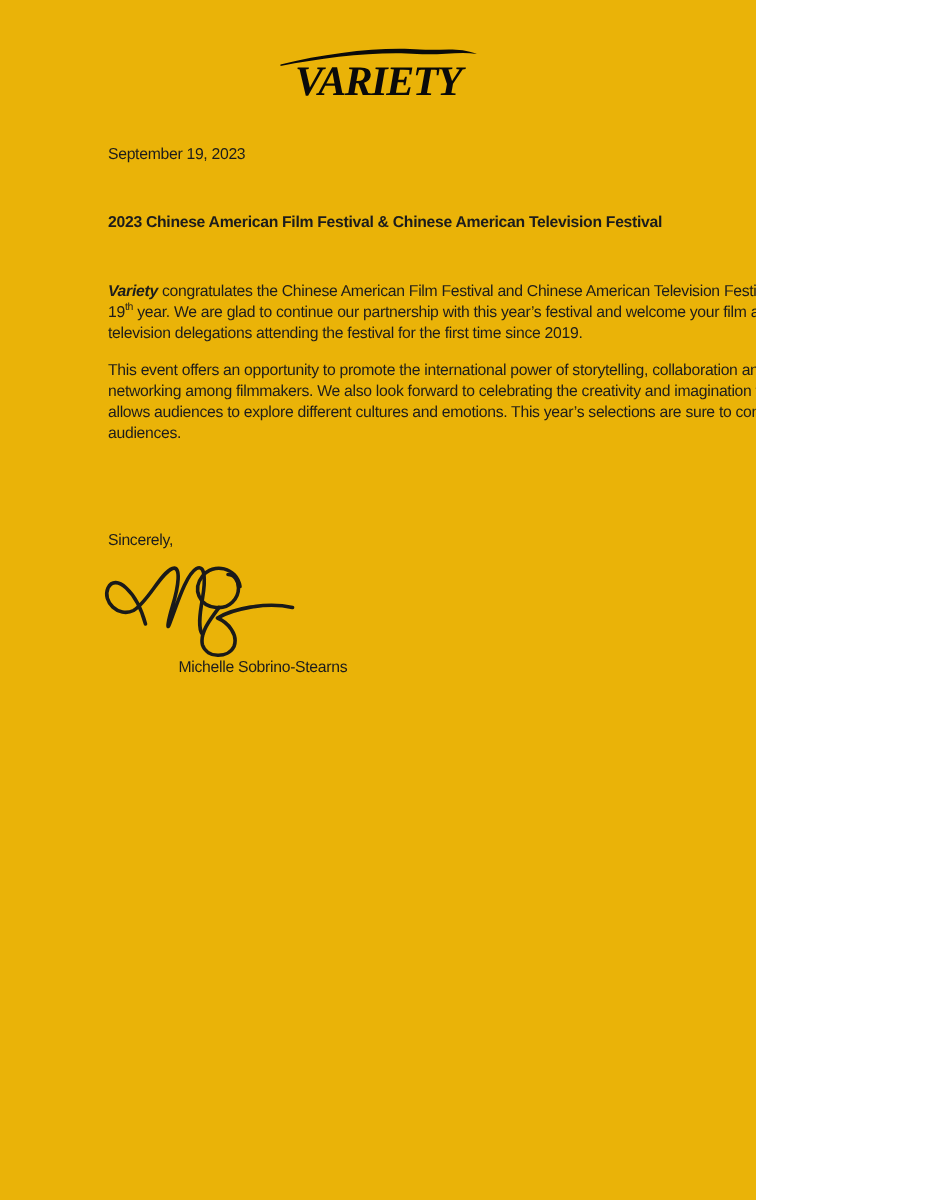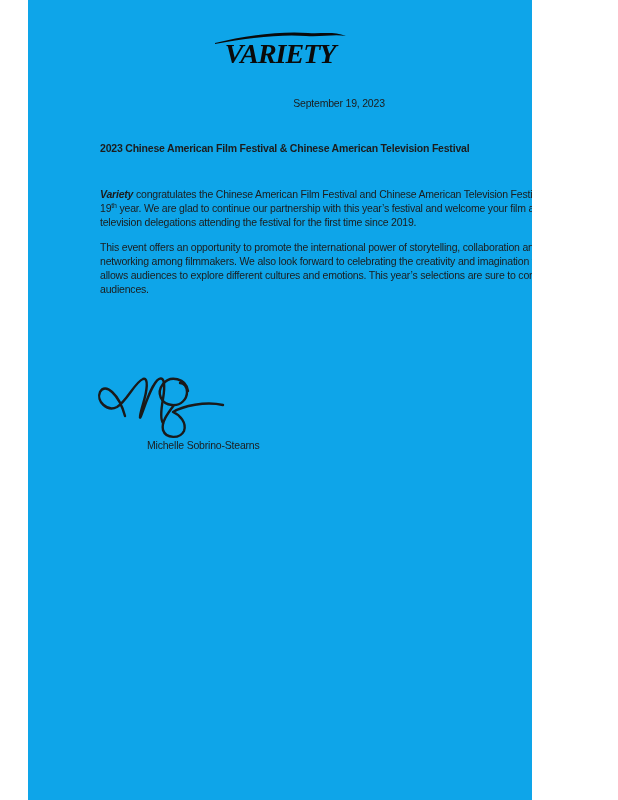--- a/index.html
+++ b/index.html
@@ -4,25 +4,24 @@
 <style>
   html, body {
     margin: 0;
     padding: 0;
     background: #ffffff;
   }
   .page {
     position: relative;
     width: 504px;
     height: 800px;
-    background: #0ea5e9;
+    background: #eab308;
     font-family: "Liberation Sans", sans-serif;
     color: #1c1c1c;
     overflow: hidden;
-    margin-left: 28px;
   }
   .logo-wrap {
     position: absolute;
     top: 28px;
     left: 50%;
     transform: translateX(-50%);
     width: 150px;
     height: 40px;
   }
   .logo-wrap svg { display: block; }
@@ -35,21 +34,21 @@
   }
   .block {
     position: absolute;
     left: 72px;
     width: 478px;
     font-size: 10.5px;
     line-height: 14px;
     letter-spacing: -0.2px;
     text-align: left;
   }
-  .date     { top: 96px; text-align: center;  }
+  .date     { top: 96px;  }
   .subject  { top: 141px; font-weight: bold; }
   .para1    { top: 187px; }
   .para2    { top: 240px; }
   .para3    { top: 306px; }
   .closing  { top: 353px; }
   .lead-word {
     font-weight: bold;
     font-style: italic;
   }
   .para1 sup {
@@ -81,20 +80,21 @@
 
   <div class="block date">September 19, 2023</div>
 
   <div class="block subject">2023 Chinese American Film Festival &amp; Chinese American Television Festival</div>
 
   <div class="block para1"><span class="lead-word">Variety</span><span> congratulates the Chinese American Film Festival and Chinese American Television Festival on its 19</span><sup>th</sup><span> year. We are glad to continue our partnership with this year’s festival and welcome your film and television delegations attending the festival for the first time since 2019.</span></div>
 
   <div class="block para2">This event offers an opportunity to promote the international power of storytelling, collaboration and networking among filmmakers. We also look forward to celebrating the creativity and imagination that allows audiences to explore different cultures and emotions. This year’s selections are sure to connect with audiences.</div>
 
 
+  <div class="block closing">Sincerely,</div>
 
   <div class="signature">
     <svg width="135" height="72" viewBox="0 0 135 72">
       <g fill="none" stroke="#1a1a1a" stroke-width="2.4" stroke-linecap="round" stroke-linejoin="round">
         <path d="M31 45 C25 23 11 11 6 21 C2 30 13 41 23 36 C33 30 41 11 49 8 C55 6 53 20 49 33 C46 43 45 50 47 45 C52 32 58 12 65 8 C71 5 71 16 69 28 C67 39 66 48 69 52"></path>
         <path d="M94 20 C92 7 76 4 69 13 C62 22 67 33 78 34 C87 35 93 28 93 21 C93 16 90 12 86 12"></path>
         <path d="M80 34 C74 42 67 51 69 59 C72 68 86 68 90 60 C93 52 86 44 79 41 C89 35 111 30 129 34"></path>
       </g>
     </svg>
   </div>

